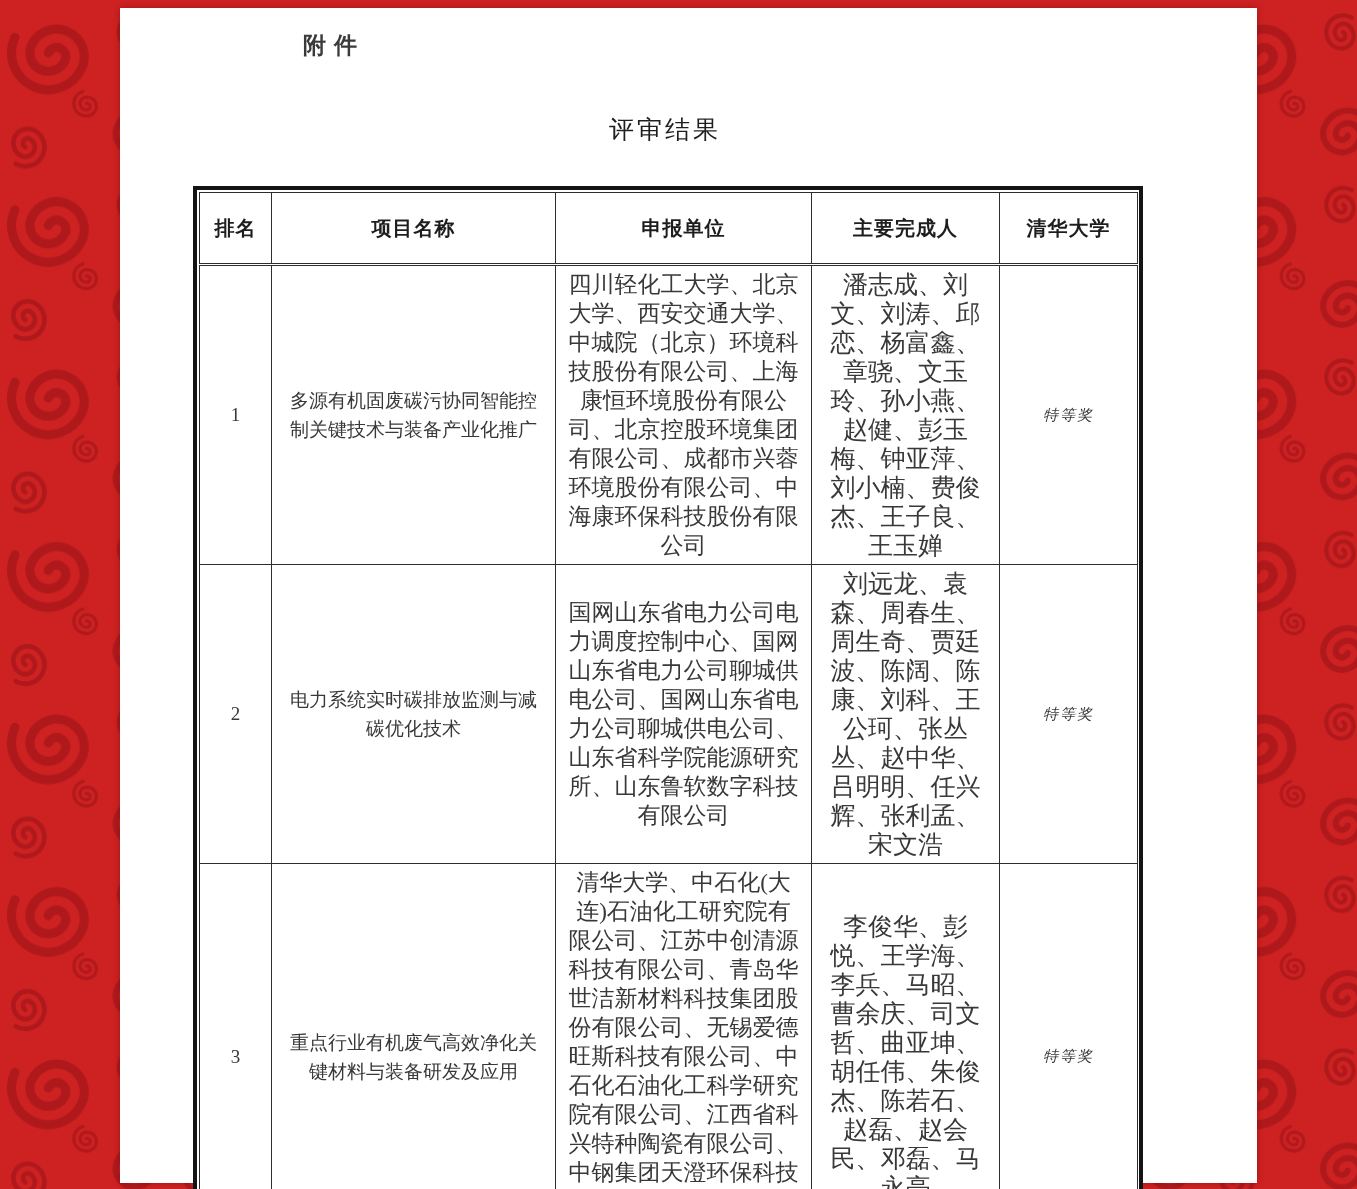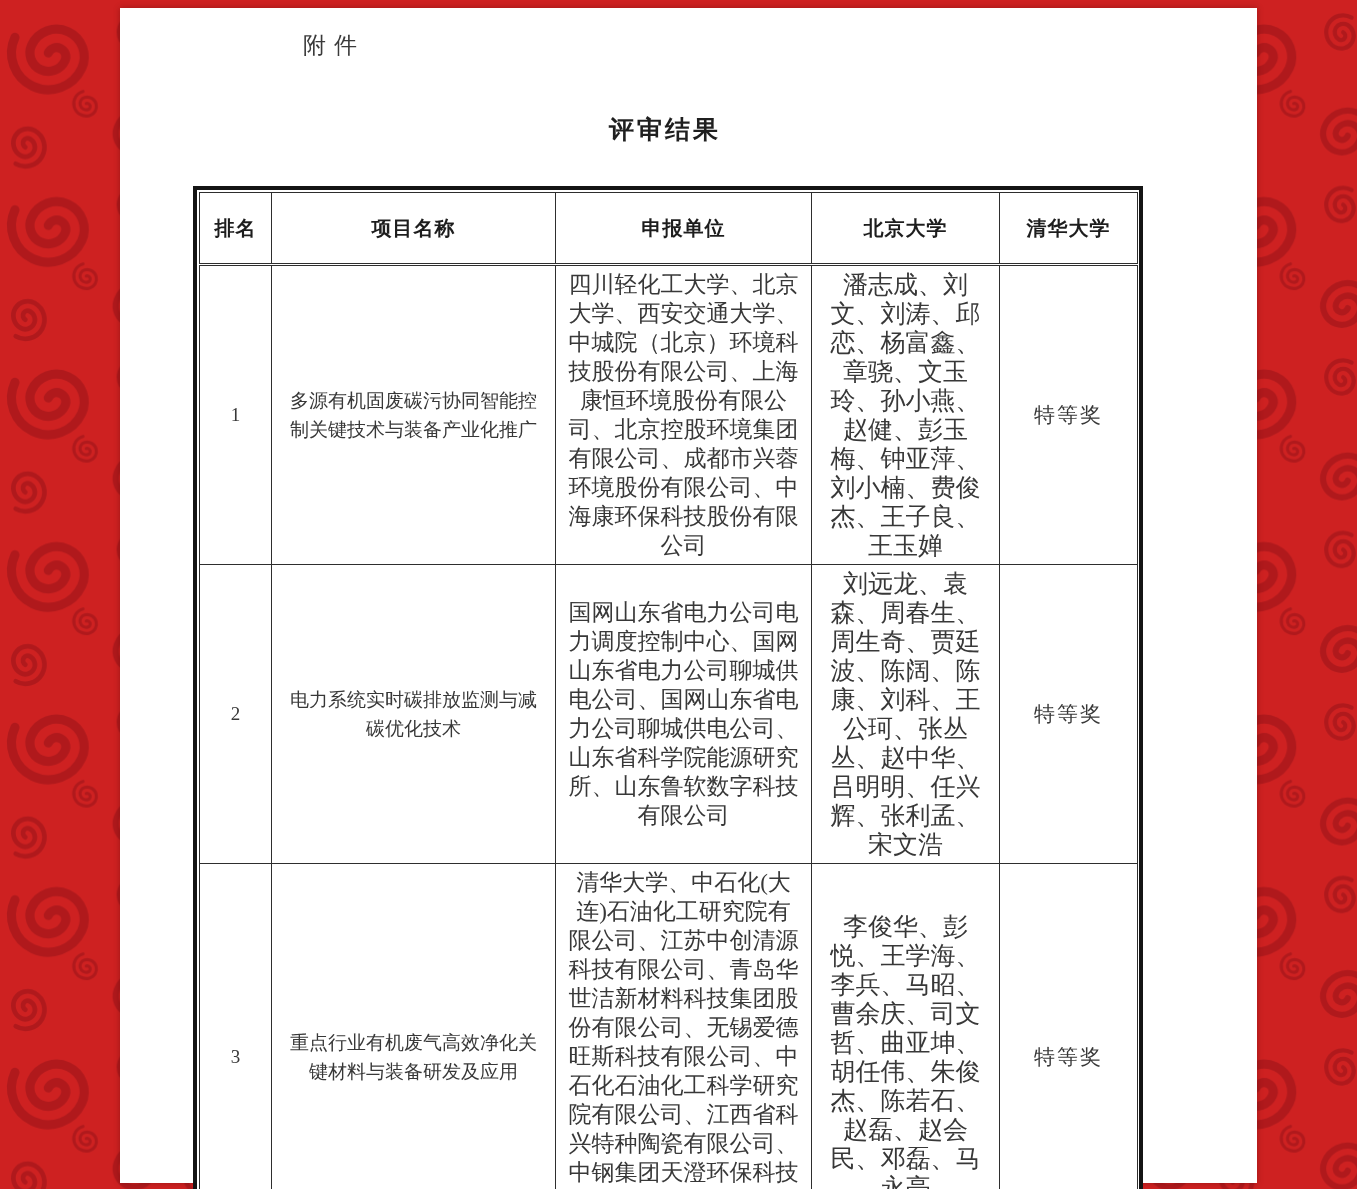--- a/index.html
+++ b/index.html
@@ -23,36 +23,37 @@
     width: 1137px;
     height: 1175px;
     background: #ffffff;
     box-shadow: 0 0 6px rgba(60,0,0,0.35);
   }
   .attachment {
     margin: 22px 0 0 183px;
     font-size: 23px;
     letter-spacing: 8px;
     color: #3a3a3a;
+    font-weight: bold;
   }
   .doc-title {
     width: 944px;
     margin: 52px 0 0 73px;
     text-align: center;
     color: #1f1f1f;
   }
   .title-line1 {
     font-size: 25px;
     font-weight: bold;
     letter-spacing: 1px;
   }
   .title-line2 {
     margin-top: 18px;
     font-size: 25px;
-    font-weight: bold;
+    font-weight: normal;
     letter-spacing: 3px;
   }
   .table-wrap {
     margin: 40px 0 0 73px;
     width: 938px;
     border: 4px solid #141414;
     padding: 2px;
     background: #ffffff;
   }
   table.award-table {
@@ -92,21 +93,21 @@
     text-align-last: center;
     padding: 6px 10px;
   }
   .cell-people {
     font-size: 25px;
     line-height: 29px;
     text-align: justify;
     text-align-last: center;
     padding: 6px 9px;
   }
-  .cell-award { font-size: 21px; letter-spacing: 2px; }
+  .cell-award { font-size: 15px; letter-spacing: 2px; font-style: italic; }
 </style>
 </head>
 <body>
 
 <svg class="bg-svg" width="1357" height="1189" viewBox="0 0 1357 1189" xmlns="http://www.w3.org/2000/svg">
   <defs>
     <path id="sp" d="M0 0 a8 8 0 0 1 16 0 a16 16 0 0 1 -32 0 a24 24 0 0 1 48 0 a32 32 0 0 1 -64 0" fill="none" stroke="#b0191c" stroke-width="8" stroke-linecap="round"></path>
     <pattern id="swirlPat" width="150" height="150" patternUnits="userSpaceOnUse" patternTransform="scale(1.15)">
       <rect width="150" height="150" fill="#ce2121"></rect>
       <use href="#sp" transform="translate(42,46) rotate(25)"></use>
@@ -134,21 +135,21 @@
         <col style="width:284px">
         <col style="width:256px">
         <col style="width:188px">
         <col style="width:138px">
       </colgroup>
       <thead>
         <tr>
           <th>排名</th>
           <th>项目名称</th>
           <th>申报单位</th>
-          <th>北京大学</th>
+          <th>主要完成人</th>
           <th>清华大学</th>
         </tr>
       </thead>
       <tbody>
         <tr class="row-1">
           <td class="cell-rank">1</td>
           <td class="cell-project">多源有机固废碳污协同智能控制关键技术与装备产业化推广</td>
           <td class="cell-units">四川轻化工大学、北京大学、西安交通大学、中城院（北京）环境科技股份有限公司、上海康恒环境股份有限公司、北京控股环境集团有限公司、成都市兴蓉环境股份有限公司、中海康环保科技股份有限公司</td>
           <td class="cell-people">潘志成、刘文、刘涛、邱恋、杨富鑫、章骁、文玉玲、孙小燕、赵健、彭玉梅、钟亚萍、刘小楠、费俊杰、王子良、王玉婵</td>
           <td class="cell-award">特等奖</td>

